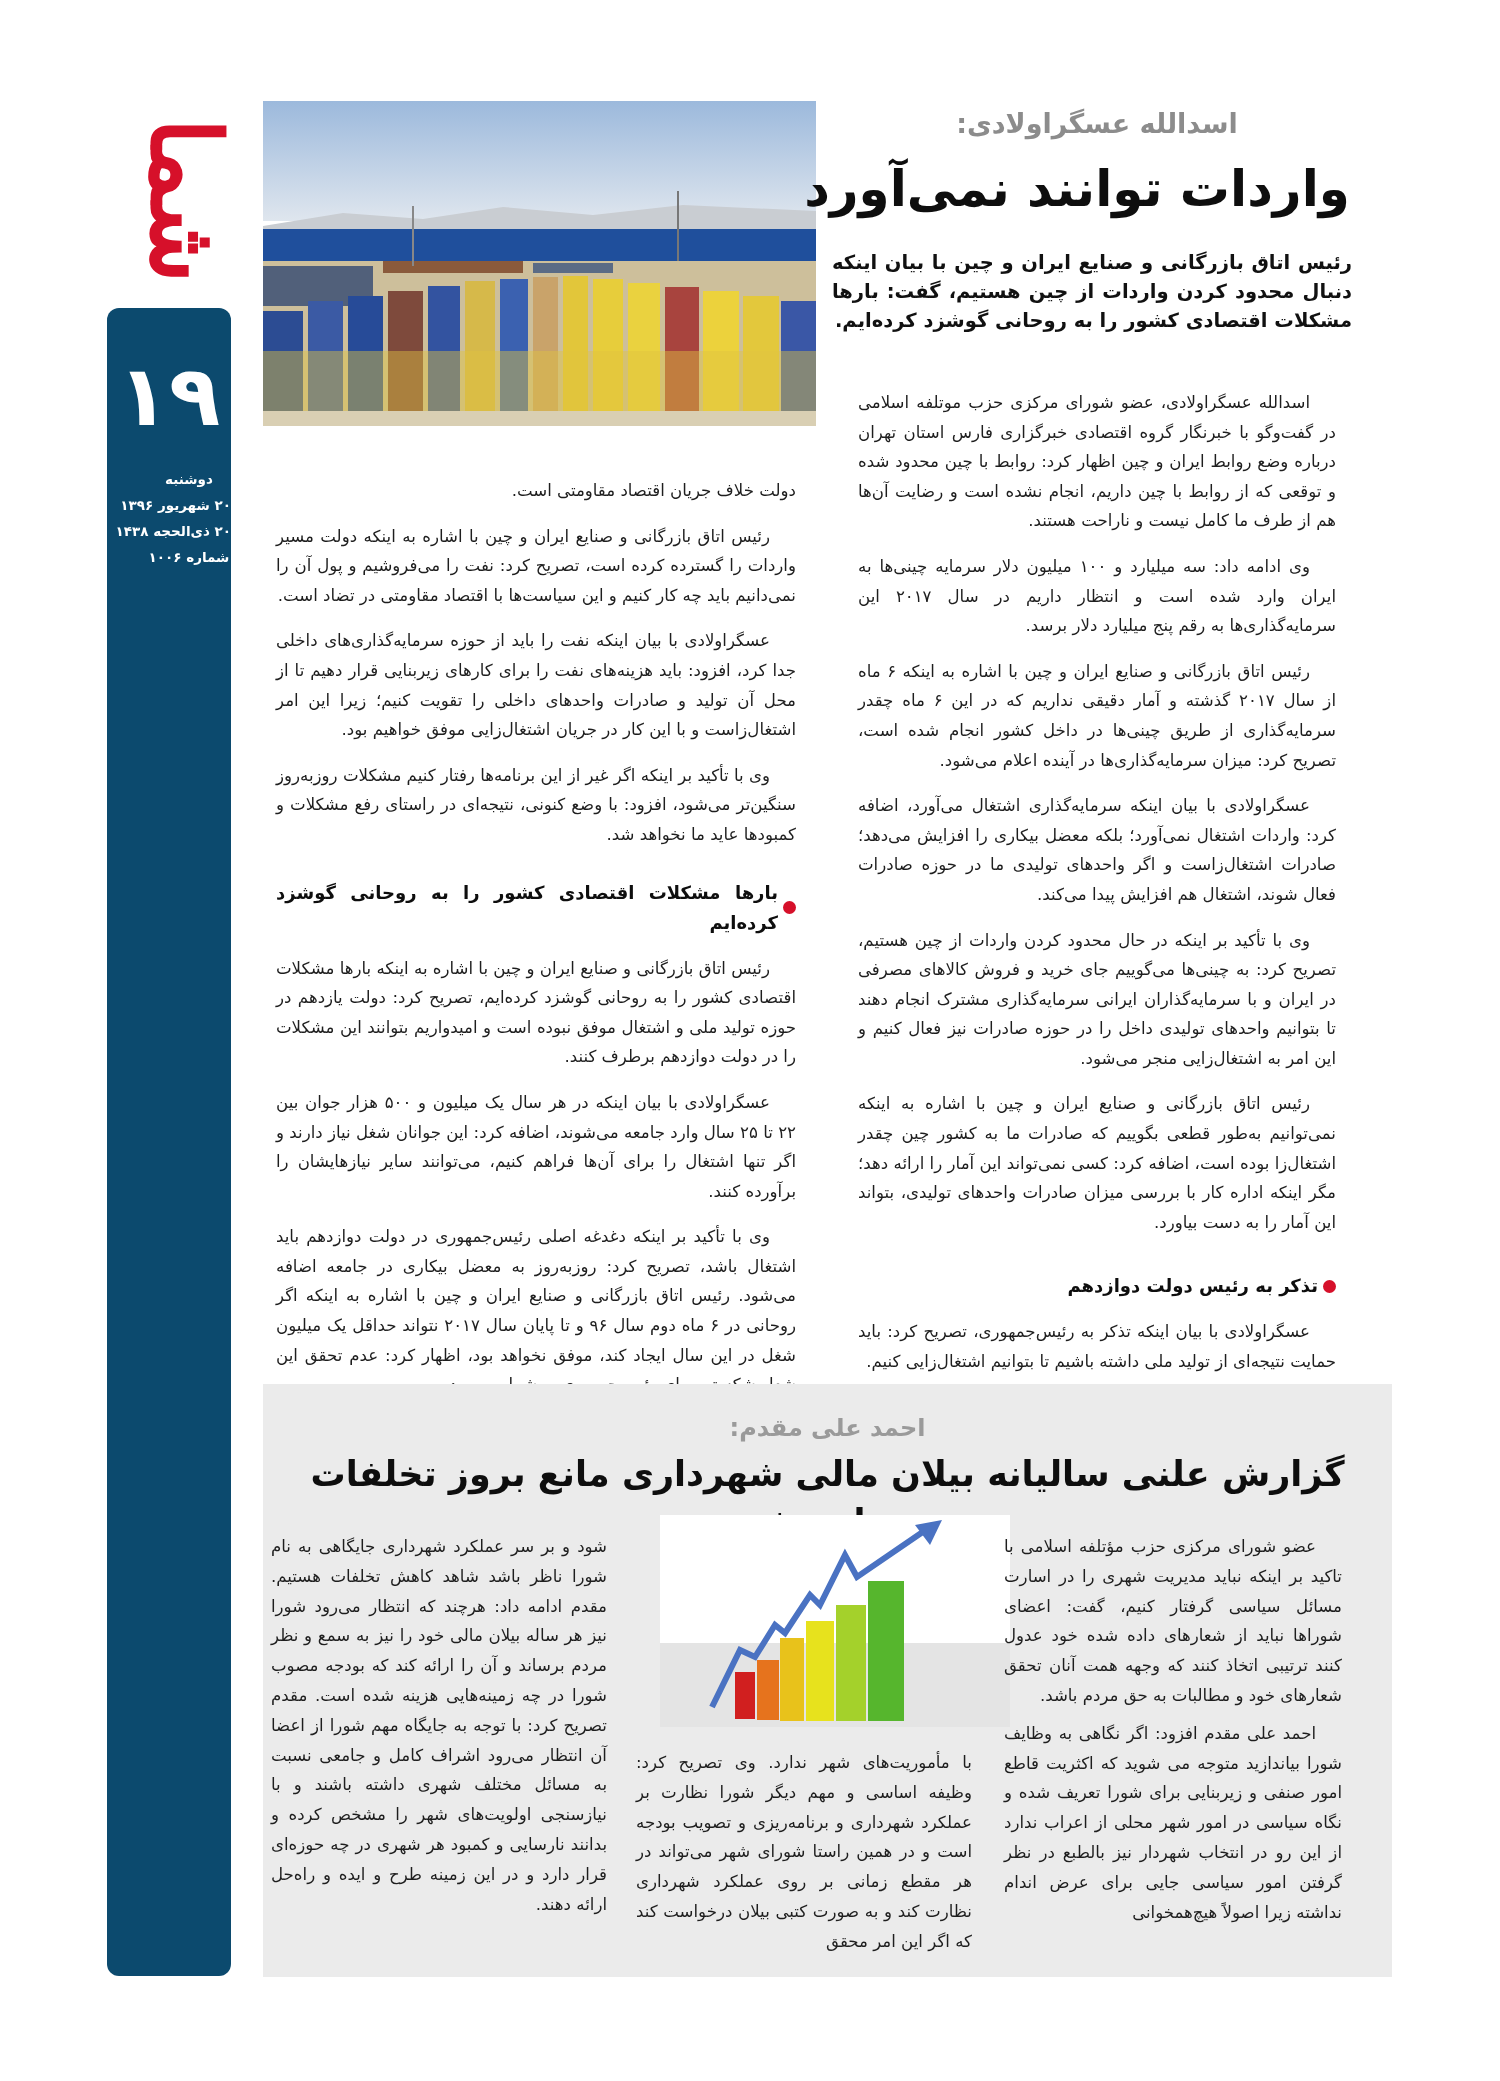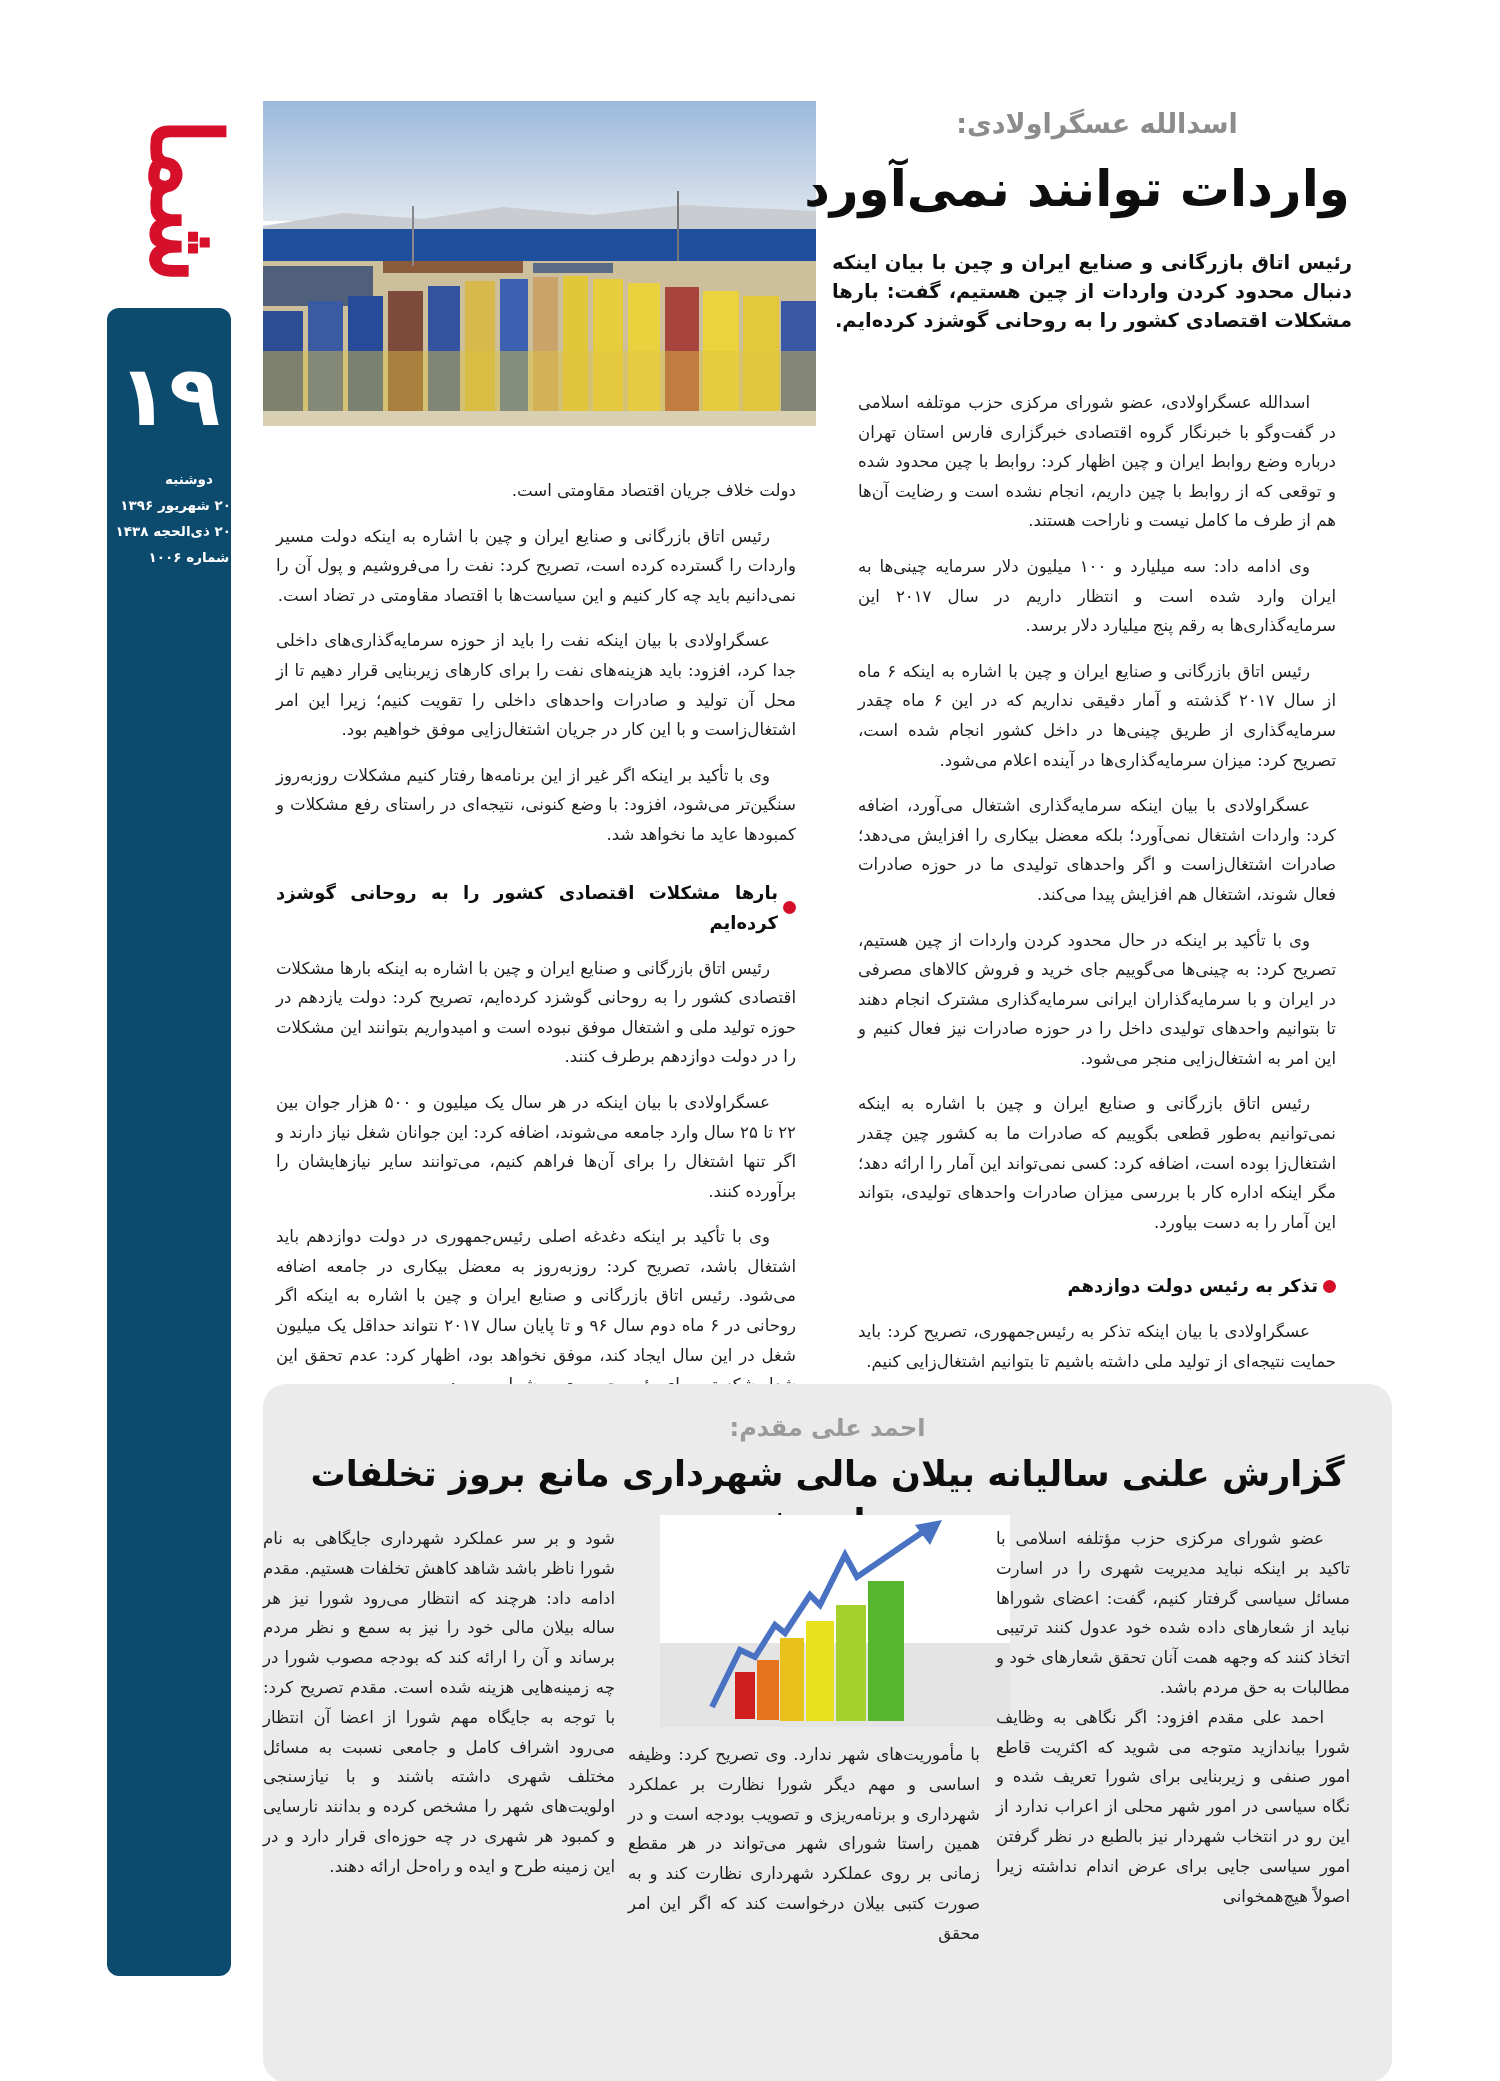--- a/index.html
+++ b/index.html
@@ -46,32 +46,32 @@
   .col-right { right:148px; top:372px; width:510px; }
   .col-left  { right:688px; top:460px; width:552px; }
   .subhead {
     font-weight:bold; font-size:18px; line-height:30px; color:#0e0e0e; text-indent:0 !important;
     display:flex; align-items:center; gap:5px;
   }
   .bullet { width:13px; height:13px; border-radius:50%; background:#d6102a; display:inline-block; flex:none; }
 
   
   .gray-box {
-    position:absolute; left:263px; top:1384px; width:1129px; height:698px; background:#ebebeb;border-radius:23px;
+    position:absolute; left:263px; top:1384px; width:1129px; height:593px; background:#ebebeb;
   }
   .kicker-bottom {
     position:absolute; left:0; right:0; top:30px; text-align:center;
     color:#9a9a9a; font-weight:bold; font-size:24px;
   }
   .headline-bottom {
     position:absolute; left:0; right:0; top:66px; text-align:center;
     color:#0e0e0e; font-weight:bold; font-size:35px; line-height:48px;
   }
   .bcol { position:absolute; font-size:16.6px; line-height:29.8px; text-align:justify; color:#1e1e1e; }
-  .bcol p { margin:0; text-indent:26px; }
+  .bcol p { margin:8px; text-indent:26px; }
   .bcol p.noind { text-indent:0; }
   .bcol-right  { right:42px;  top:140px; width:354px; }
   .bcol-middle { right:412px; top:356px; width:352px; }
   .bcol-left   { right:777px; top:140px; width:352px; }
   .chart-photo {
     position:absolute; left:397px; top:131px; width:350px; height:212px; background:#ffffff; overflow:hidden;
   }
 </style>
 </head>
 <body>

